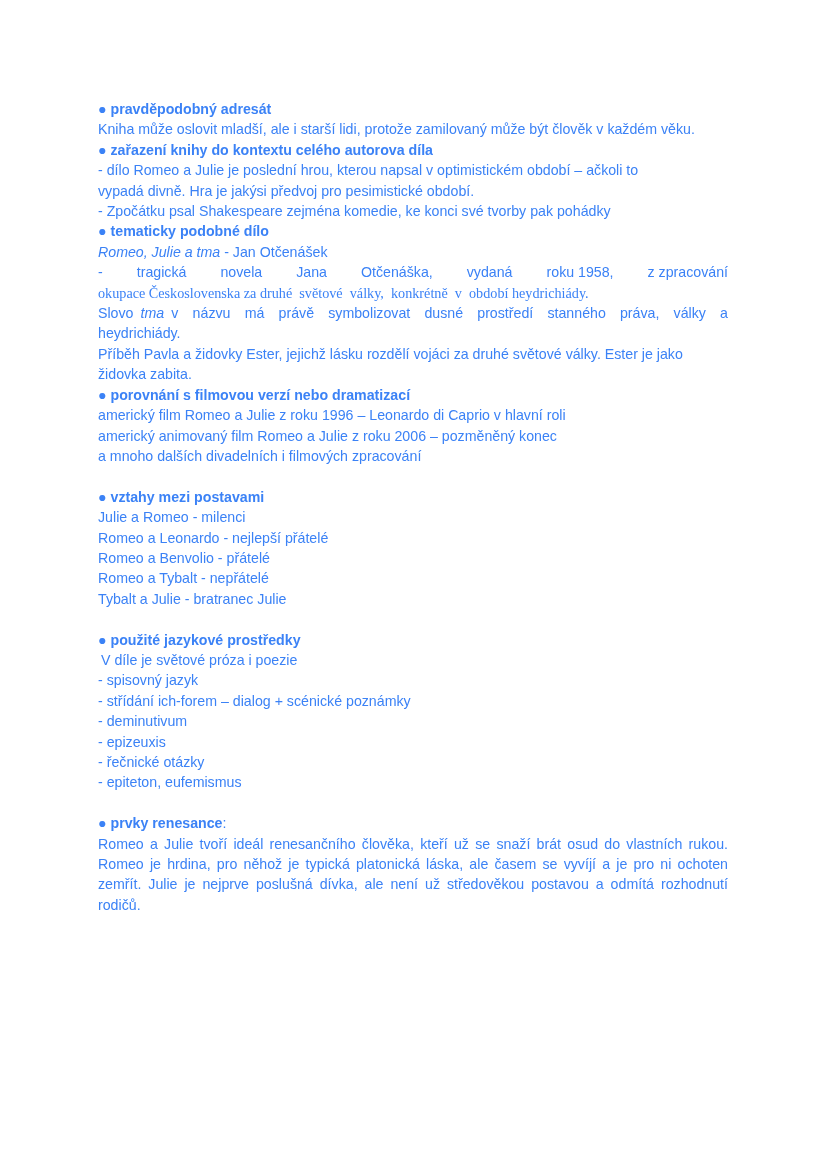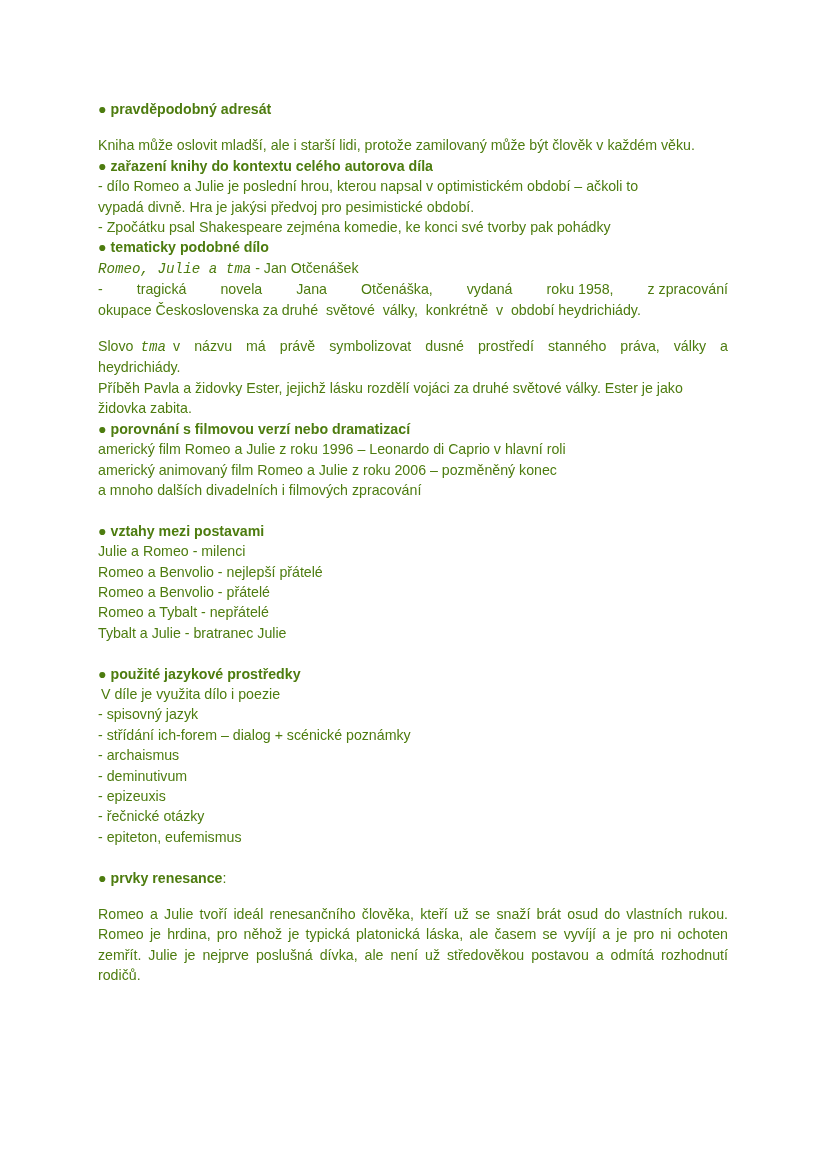--- a/index.html
+++ b/index.html
@@ -5,29 +5,29 @@
   html, body { margin: 0; padding: 0; background: #ffffff; }
   body { width: 828px; height: 1171px; position: relative; overflow: hidden; }
   .page {
     position: absolute;
     left: 98px;
     top: 99px;
     width: 630px;
     font-family: "Liberation Sans", sans-serif;
     font-size: 14.2px;
     line-height: 20.4px;
-    color: #4d7c0f;
+    color: #3b82f6;
   }
   .line { white-space: nowrap; }
-  .wrap { white-space: normal; margin-top: 16px; }
+  .wrap { white-space: normal; }
   .justify { text-align: justify; text-align-last: left; }
   .heading { font-weight: bold; }
   .blank { height: 20.4px; }
   .spread { display: flex; justify-content: space-between; white-space: nowrap; }
-  .i { font-style: italic; font-family: Liberation Mono, monospace; }
+  .i { font-style: italic; }
   .indent1 { padding-left: 3px; }
 </style>
 </head>
 <body>
 
 <div class="page">
 
   <div class="line heading">● pravděpodobný adresát</div>
   <div class="wrap justify">Kniha může oslovit mladší, ale i starší lidi, protože zamilovaný může být člověk v každém věku.</div>
 
@@ -43,44 +43,43 @@
   <div class="spread">
     <span>-</span>
     <span>tragická</span>
     <span>novela</span>
     <span>Jana</span>
     <span>Otčenáška,</span>
     <span>vydaná</span>
     <span>roku 1958,</span>
     <span>z zpracování</span>
   </div>
-  <div class="line" style="white-space:pre;">okupace Československa za druhé  světové  války,  konkrétně  v  období heydrichiády.</div>
+  <div class="line" style="white-space:pre;font-family:Liberation Serif, serif;">okupace Československa za druhé  světové  války,  konkrétně  v  období heydrichiády.</div>
   <div class="wrap justify" style="white-space:pre-wrap;"><span>Slovo </span><span class="i">tma</span><span> v  názvu  má  právě  symbolizovat  dusné  prostředí  stanného  práva,  války  a heydrichiády.</span></div>
   <div class="line">Příběh Pavla a židovky Ester, jejichž lásku rozdělí vojáci za druhé světové války. Ester je jako</div>
   <div class="line">židovka zabita.</div>
 
   <div class="line heading">● porovnání s filmovou verzí nebo dramatizací</div>
   <div class="line">americký film Romeo a Julie z roku 1996 – Leonardo di Caprio v hlavní roli</div>
   <div class="line">americký animovaný film Romeo a Julie z roku 2006 – pozměněný konec</div>
   <div class="line">a mnoho dalších divadelních i filmových zpracování</div>
   <div class="blank"></div>
 
   <div class="line heading">● vztahy mezi postavami</div>
   <div class="line">Julie a Romeo - milenci</div>
-  <div class="line">Romeo a Benvolio - nejlepší přátelé</div>
+  <div class="line">Romeo a Leonardo - nejlepší přátelé</div>
   <div class="line">Romeo a Benvolio - přátelé</div>
   <div class="line">Romeo a Tybalt - nepřátelé</div>
   <div class="line">Tybalt a Julie - bratranec Julie</div>
   <div class="blank"></div>
 
   <div class="line heading">● použité jazykové prostředky</div>
-  <div class="line indent1">V díle je využita dílo i poezie</div>
+  <div class="line indent1">V díle je světové próza i poezie</div>
   <div class="line">- spisovný jazyk</div>
   <div class="line">- střídání ich-forem – dialog + scénické poznámky</div>
-  <div class="line">- archaismus</div>
   <div class="line">- deminutivum</div>
   <div class="line">- epizeuxis</div>
   <div class="line">- řečnické otázky</div>
   <div class="line">- epiteton, eufemismus</div>
   <div class="blank"></div>
 
   <div class="line"><span class="heading">● prvky renesance</span><span>:</span></div>
   <div class="wrap justify">Romeo a Julie tvoří ideál renesančního člověka, kteří už se snaží brát osud do vlastních rukou. Romeo je hrdina, pro něhož je typická platonická láska, ale časem se vyvíjí a je pro ni ochoten zemřít. Julie je nejprve poslušná dívka, ale není už středověkou postavou a odmítá rozhodnutí rodičů.</div>
 
 </div>

